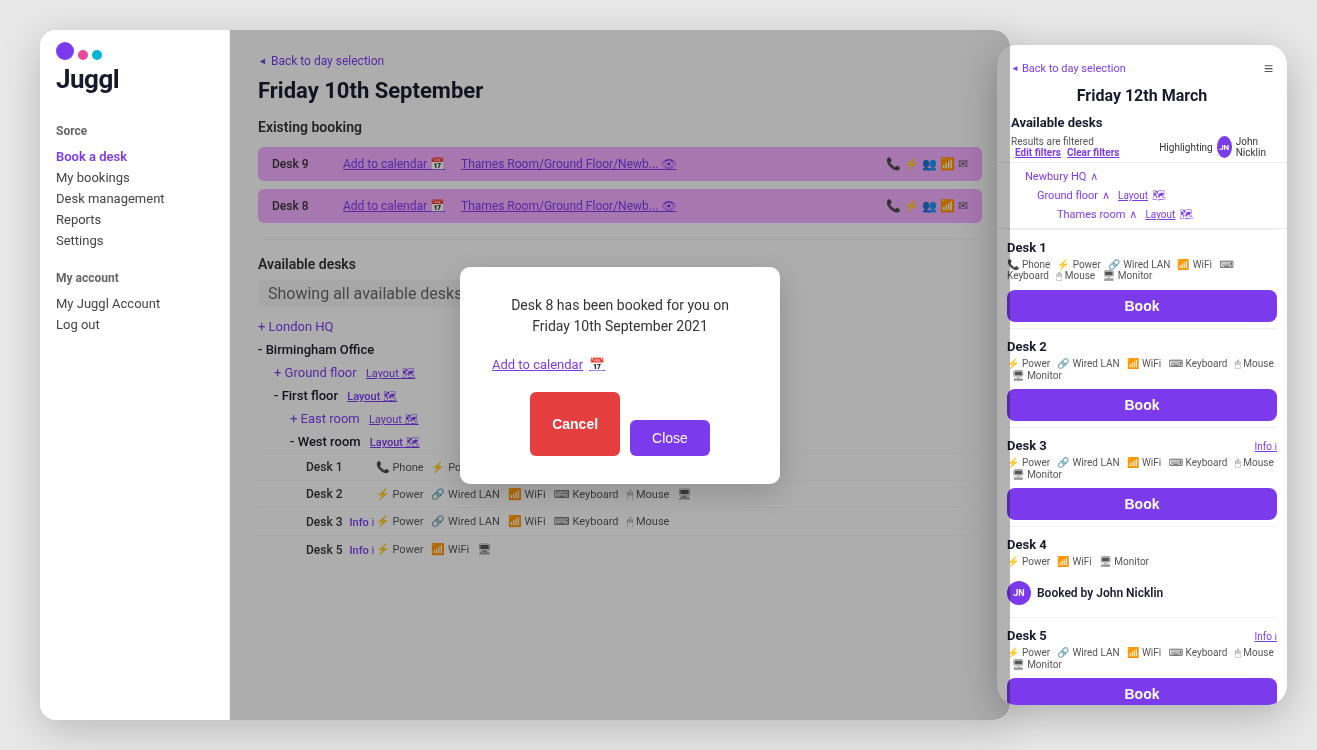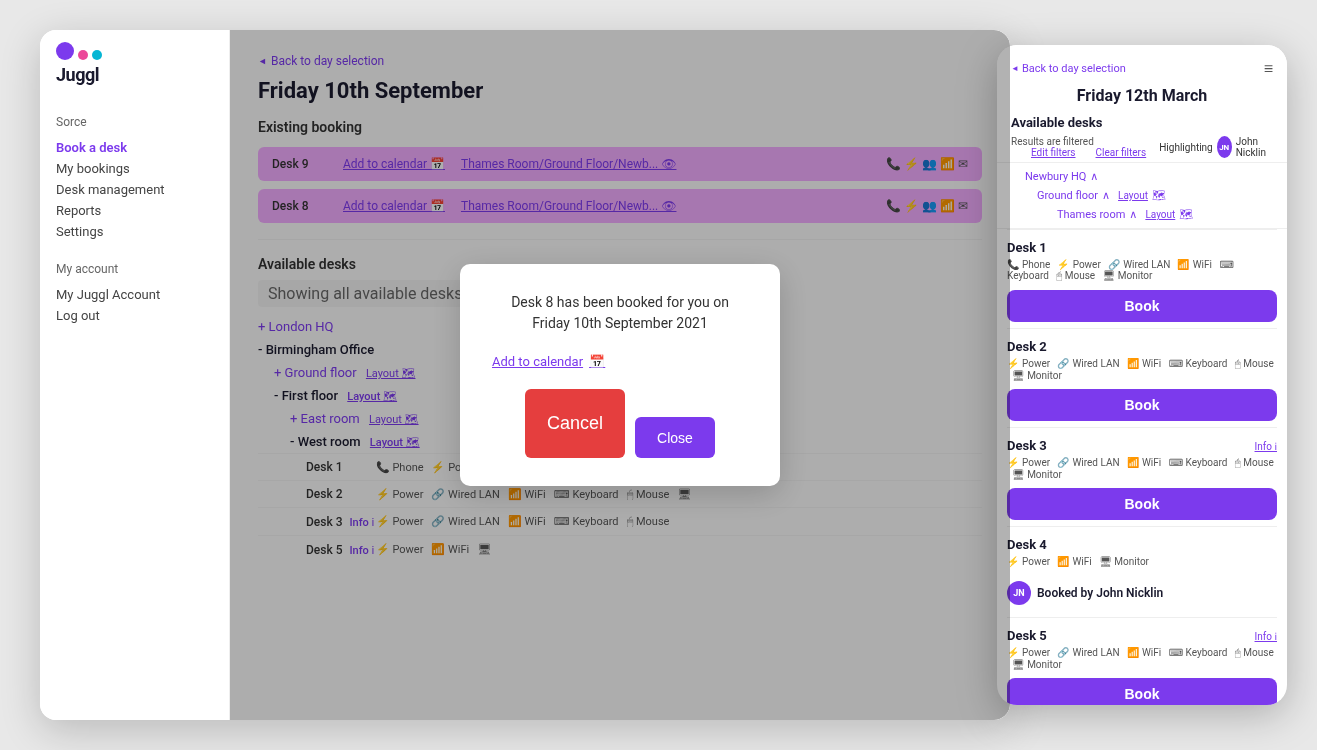--- a/index.html
+++ b/index.html
@@ -56,29 +56,29 @@
       border-radius: 50%;
       align-self: flex-end;
     }
     .logo-dot-cyan {
       width: 10px; height: 10px;
       background: #06b6d4;
       border-radius: 50%;
       align-self: flex-end;
     }
     .logo-text {
-      font-size: 18px;
+      font-size: 26px;
       font-weight: 700;
       color: #1a1a2e;
       letter-spacing: -0.5px;
     }
 
     .sidebar-section-label {
       font-size: 12px;
-      font-weight: 400;
+      font-weight: 700;
       color: #666;
       margin-bottom: 8px;
       margin-top: 19px;
     }
     .sidebar-link {
       display: block;
       font-size: 13px;
       color: #444;
       text-decoration: none;
       padding: 3px 0;
@@ -271,23 +271,23 @@
       display: flex;
       gap: 10px;
       justify-content: center;
     }
     .btn-cancel {
       background: #e53e3e;
       color: white;
       border: none;
       padding: 24px 22px;
       border-radius: 6px;
-      font-size: 18px;
-      cursor: pointer;
-      font-weight: 400;
+      font-size: 14px;
+      cursor: pointer;
+      font-weight: 700;
     }
     .btn-close {
       background: #7c3aed;
       color: white;
       border: none;
       padding: 8px 22px;
       border-radius: 6px;
       font-size: 14px;
       cursor: pointer;
       font-weight: 500;
@@ -597,21 +597,21 @@
   <div class="mobile-header">
     <div class="mobile-top-bar">
       <span class="mobile-back">Back to day selection</span>
       <span class="mobile-menu-icon">≡</span>
     </div>
     <div class="mobile-date-title">Friday 12th March</div>
     <div class="mobile-section-title">Available desks</div>
     <div class="mobile-filter-bar">
       <div>
         <span class="mobile-filter-left">Results are filtered</span>
-        <div class="mobile-filter-links" style="display:inline-flex; gap:20px; margin-left:20px;">
+        <div class="mobile-filter-links" style="display:inline-flex; gap:6px; margin-left:4px;font-weight:bold;">
           <span class="mobile-filter-link">Edit filters</span>
           <span class="mobile-filter-link">Clear filters</span>
         </div>
       </div>
       <div class="mobile-filter-right">
         <span>Highlighting</span>
         <div class="mobile-avatar">JN</div>
         <span>John Nicklin</span>
       </div>
     </div>

